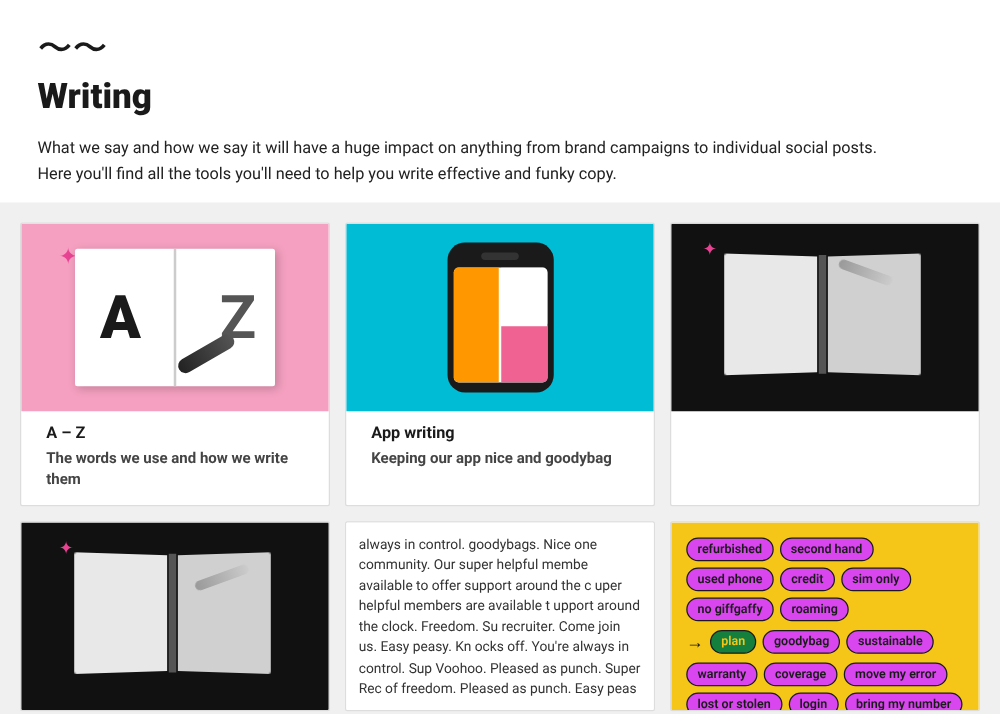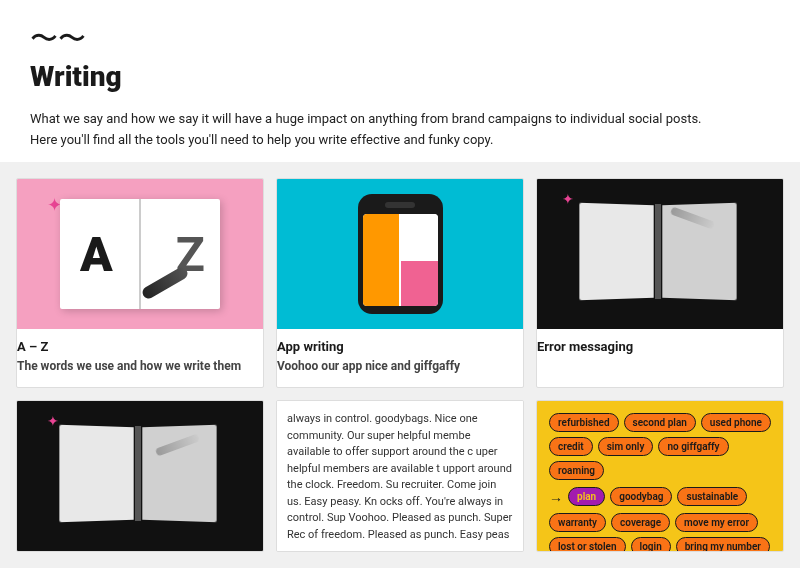--- a/index.html
+++ b/index.html
@@ -254,39 +254,39 @@
       flex-wrap: wrap;
       gap: 5px;
       align-content: flex-start;
     }
     .tag {
       padding: 3px 8px;
       border: 1.5px solid #1a1a1a;
       border-radius: 20px;
       font-size: 10px;
       font-weight: 600;
-      background: #f97316;
+      background: #d946ef;
       white-space: nowrap;
     }
     .tag.highlighted {
-      background: #a21caf;
+      background: #15803d;
       color: #f5c518;
     }
     .arrow-row {
       display: flex;
       align-items: center;
       gap: 5px;
       margin: 2px 0;
     }
     .arrow-icon {
       font-size: 14px;
       font-weight: 900;
     }
     .card-body {
-      padding: 10px 0 12px;
+      padding: 10px 20px 12px;
     }
     .card-title {
       font-size: 13px;
       font-weight: 700;
       margin-bottom: 4px;
     }
     .card-desc {
       font-size: 12px;
       color: #444;
       line-height: 1.4;
@@ -327,36 +327,35 @@
             <div class="phone-notch"></div>
             <div class="phone-screen">
               <div class="phone-tile-big"></div>
               <div class="phone-tile-tr"></div>
               <div class="phone-tile-br"></div>
             </div>
           </div>
         </div>
         <div class="card-body">
           <div class="card-title">App writing</div>
-          <div class="card-desc">Voohoo our app nice and giffgaffy</div>
+          <div class="card-desc">Keeping our app nice and goodybag</div>
         </div>
       </div>
 
       <div class="card card-error">
         <div class="card-image">
           <span class="error-marks">✦</span>
           <div class="open-book">
             <div class="book-left-page"></div>
             <div class="book-spine"></div>
             <div class="book-right-page"></div>
             <div class="error-pen"></div>
           </div>
         </div>
         <div class="card-body">
-          <div class="card-title">Error messaging</div>
         </div>
       </div>
 
       <div class="card card-guides">
         <div class="card-image">
           <span class="guides-marks">✦</span>
           <div class="open-book">
             <div class="book-left-page"></div>
             <div class="book-spine"></div>
             <div class="book-right-page"></div>
@@ -373,21 +372,21 @@
           </div>
         </div>
 
       </div>
 
       <div class="card card-seo">
         <div class="card-image">
           <div class="tags-grid">
 
             <span class="tag">refurbished</span>
-            <span class="tag">second plan</span>
+            <span class="tag">second hand</span>
             <span class="tag">used phone</span>
 
             <span class="tag">credit</span>
             <span class="tag">sim only</span>
             <span class="tag">no giffgaffy</span>
             <span class="tag">roaming</span>
 
             <div class="arrow-row">
               <span class="arrow-icon">→</span>
               <span class="tag highlighted">plan</span>

